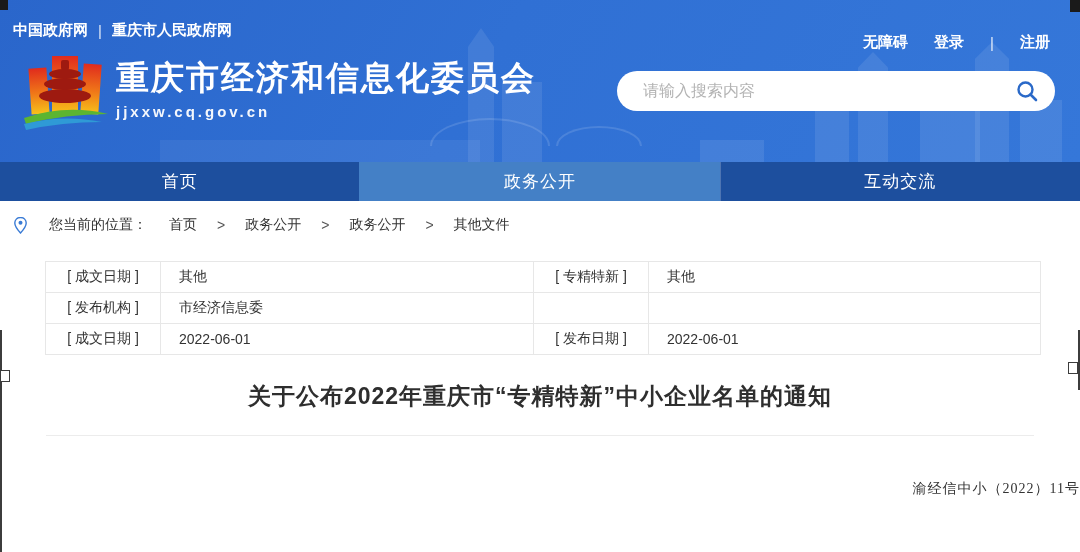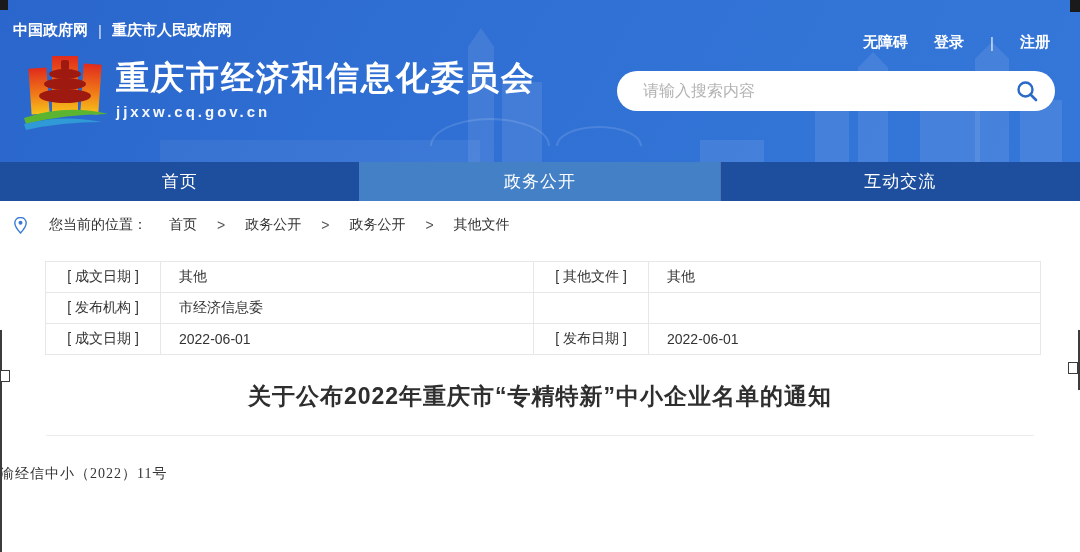--- a/index.html
+++ b/index.html
@@ -74,21 +74,21 @@
   }
   td.lbl { text-align:center; color:#4a4a4a; }
   td.val { padding-left:18px; }
 
   .doc-title {
     width:1000px; margin:26px auto 0; text-align:center;
     font-size:23px; font-weight:bold; color:#2e2e2e; letter-spacing:1px;
   }
   .title-divider { width:988px; height:1px; background:#ececec; margin:23px auto 0; }
   .doc-number {
-    margin-top:29px; text-align:left; font-size:14px; color:#333;
+    margin-top:44px; text-align:right; font-size:14px; color:#333;
     font-family:"Liberation Serif","DejaVu Serif",serif; letter-spacing:1px;
   }
 
   
   .edge-line { position:absolute; width:2px; background:#3c3c3c; }
   .edge-handle { position:absolute; width:10px; height:12px; background:#ffffff; border:1.5px solid #3c3c3c; }
   .corner-mark { position:absolute; background:#1a1a1a; }
 </style>
 </head>
 <body>
@@ -191,21 +191,21 @@
       <colgroup>
           <col style="width:115px">
           <col style="width:373px">
           <col style="width:115px">
           <col style="width:392px">
         </colgroup>
       <tbody>
       <tr>
         <td class="lbl">[ 成文日期 ]</td>
         <td class="val">其他</td>
-        <td class="lbl">[ 其他文件 ]</td>
+        <td class="lbl">[ 专精特新 ]</td>
         <td class="val">其他</td>
       </tr>
       <tr>
         <td class="lbl">[ 发布机构 ]</td>
         <td class="val">市经济信息委</td>
         <td class="lbl"></td>
         <td class="val"></td>
       </tr>
       <tr>
         <td class="lbl">[ 成文日期 ]</td>

